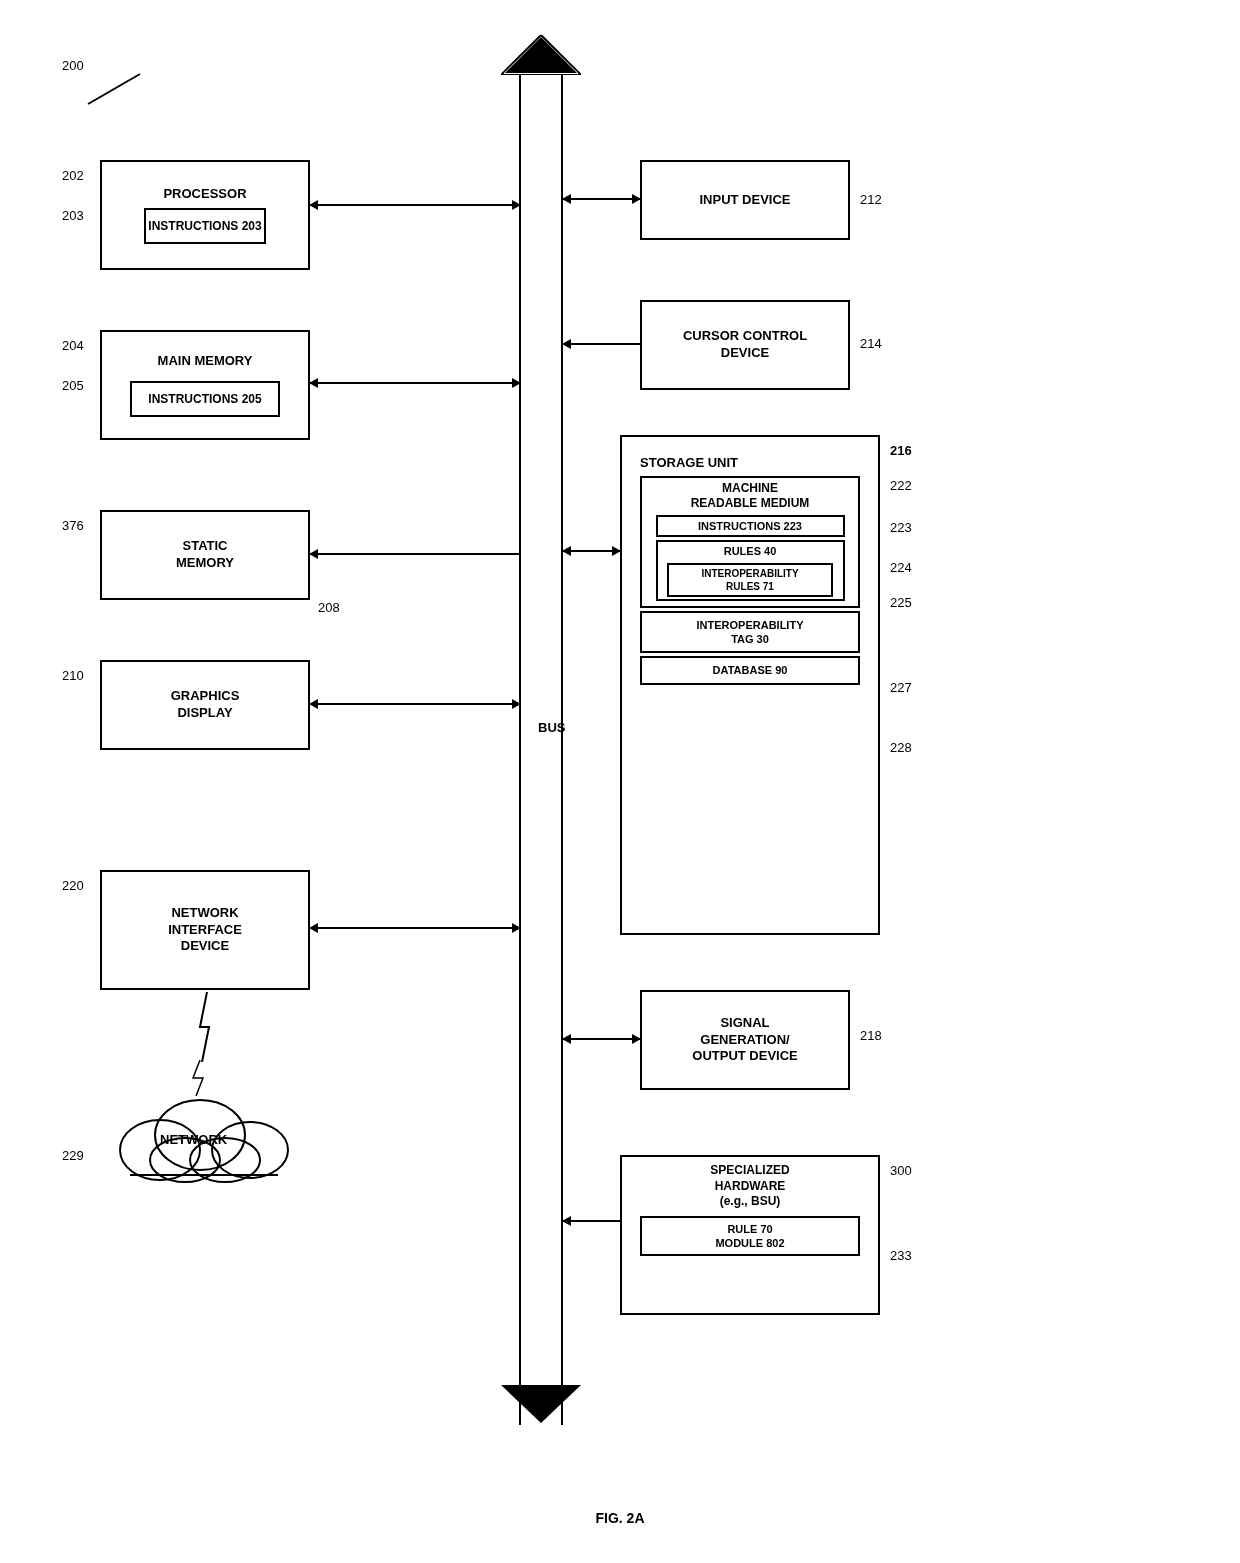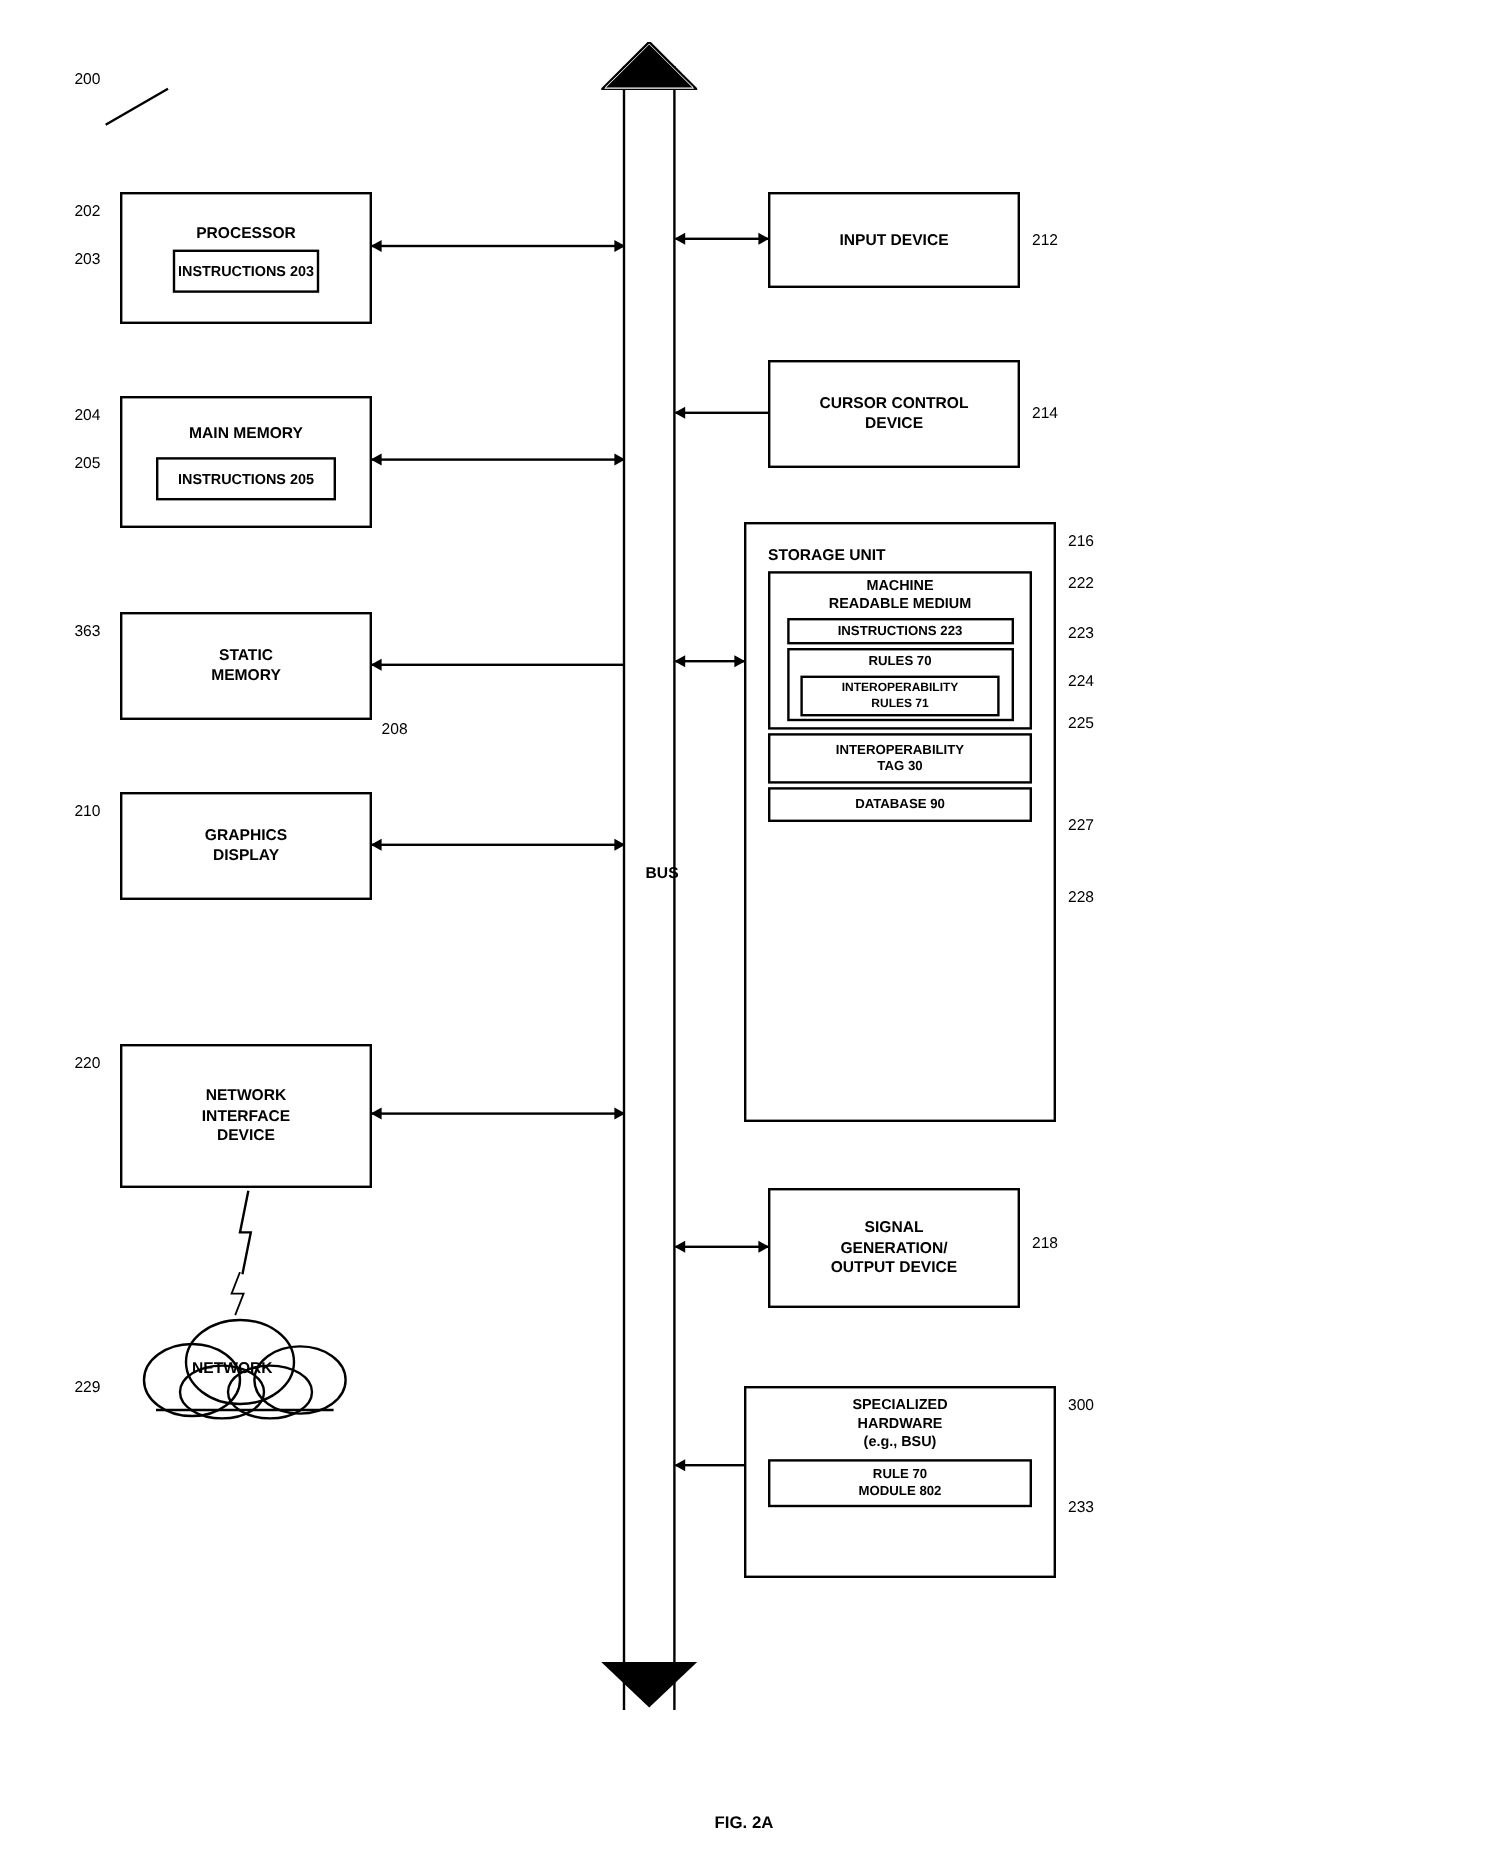--- a/index.html
+++ b/index.html
@@ -118,21 +118,21 @@
   </div>
 
   <div class="label" style="left:62px; top:338px;">204</div>
 
   <div class="label" style="left:62px; top:378px;">205</div>
 
   <div class="box" style="left:100px; top:510px; width:210px; height:90px;">
     <span>STATIC<br>MEMORY</span>
   </div>
 
-  <div class="label" style="left:62px; top:518px;">363</div>
+  <div class="label" style="left:62px; top:518px;">376</div>
 
   <div class="label" style="left:318px; top:600px;">208</div>
 
   <div class="box" style="left:100px; top:660px; width:210px; height:90px;">
     <span>GRAPHICS<br>DISPLAY</span>
   </div>
 
   <div class="label" style="left:62px; top:668px;">210</div>
 
   <div class="box" style="left:100px; top:870px; width:210px; height:120px;">
@@ -157,38 +157,38 @@
     <div style="font-size:13px; font-weight:bold; margin-bottom:4px; align-self:flex-start;">STORAGE UNIT</div>
 
     <div style="border:2px solid #000; width:100%; padding:3px; margin-bottom:3px;">
       <div style="font-size:12px; font-weight:bold; text-align:center;">MACHINE<br>READABLE MEDIUM</div>
 
       <div style="border:2px solid #000; width:90%; margin:3px auto;">
         <div style="font-size:11px; font-weight:bold; text-align:center; padding:2px;">INSTRUCTIONS 223</div>
       </div>
 
       <div style="border:2px solid #000; width:90%; margin:2px auto;">
-        <div style="font-size:11px; font-weight:bold; text-align:center; padding:2px;">RULES 70</div>
+        <div style="font-size:11px; font-weight:bold; text-align:center; padding:2px;">RULES 40</div>
 
         <div style="border:2px solid #000; width:90%; margin:2px auto;">
           <div style="font-size:10px; font-weight:bold; text-align:center; padding:2px;">INTEROPERABILITY<br>RULES 71</div>
         </div>
       </div>
     </div>
 
     <div style="border:2px solid #000; width:100%; padding:3px; margin-bottom:3px;">
       <div style="font-size:11px; font-weight:bold; text-align:center; padding:2px;">INTEROPERABILITY<br>TAG 30</div>
     </div>
 
     <div style="border:2px solid #000; width:100%; padding:3px;">
       <div style="font-size:11px; font-weight:bold; text-align:center; padding:2px;">DATABASE 90</div>
     </div>
   </div>
 
-  <div class="label" style="left:890px; top:443px;">216</div>
+  <div class="label" style="left:890px; top:443px;font-weight:bold;">216</div>
 
   <div class="label" style="left:890px; top:478px;">222</div>
 
   <div class="label" style="left:890px; top:520px;">223</div>
 
   <div class="label" style="left:890px; top:560px;">224</div>
 
   <div class="label" style="left:890px; top:595px;">225</div>
 
   <div class="label" style="left:890px; top:680px;">227</div>

